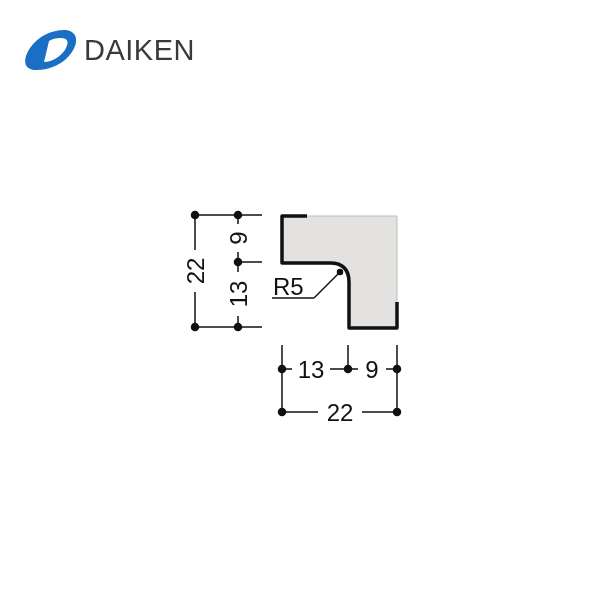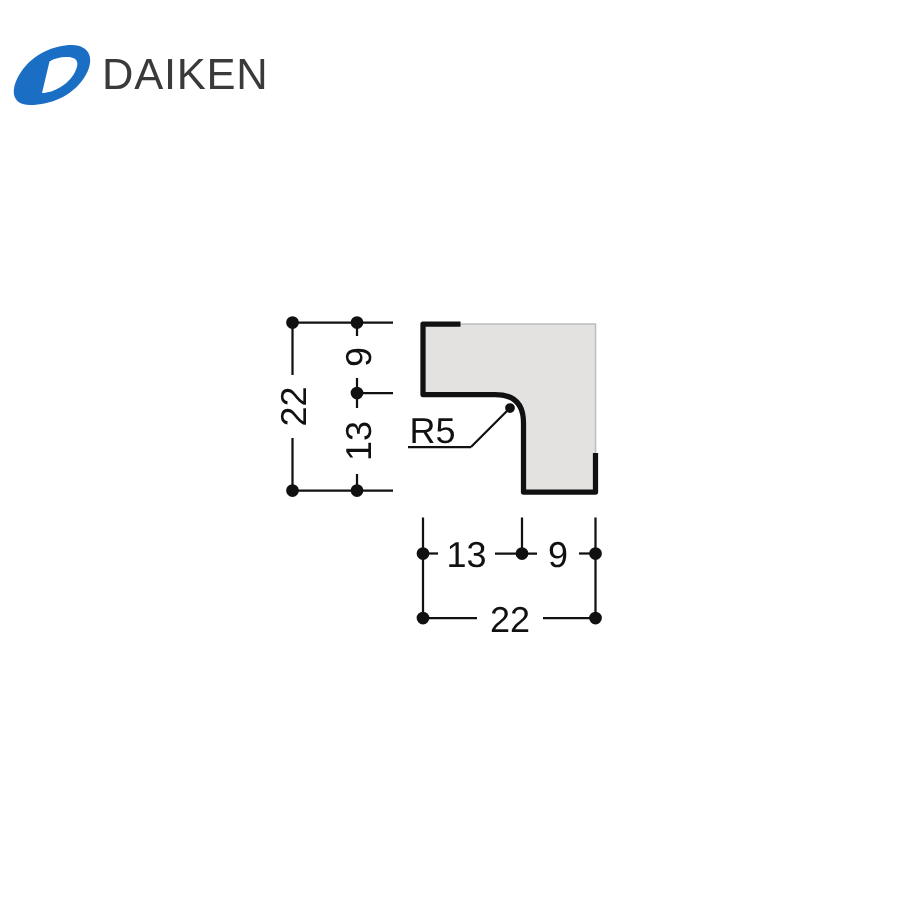--- a/index.html
+++ b/index.html
@@ -1,17 +1,17 @@
 <!DOCTYPE html>
 <html><head>
   <meta charset="utf-8">
   <style>
     html, body { margin: 0; padding: 0; background: #ffffff; }
     body { width: 600px; height: 600px; position: relative; overflow: hidden; font-family: "Liberation Sans", sans-serif; }
-    .logo { position: absolute; left: 6px; top: 26px; width: 180px; height: 52px; }
+    .logo { position: absolute; left: 22px; top: 26px; width: 180px; height: 52px; }
     .logo-text { position: absolute; left: 62px; top: 8px; font-size: 29px; color: #3a3a3a; letter-spacing: 0.5px; font-family: "Liberation Sans", sans-serif; }
     svg.diagram { position: absolute; left: 0; top: 0; }
     .dim-text { font-family: "Liberation Sans", sans-serif; font-size: 24px; fill: #111; }
   </style>
 </head>
 <body>
 
 <div class="logo">
   <svg width="60" height="52" viewBox="0 0 60 52">
     <path d="M14 44 C2 44 0 34 8 22 C16 10 30 4 42 4 C54 4 58 14 50 26 C42 38 28 44 14 44 Z M22 36 C30 36 40 30 44 22 C48 14 44 12 38 12 C34 12 30 13 27 15 Z" fill="#1a6fc4" fill-rule="evenodd"></path>

